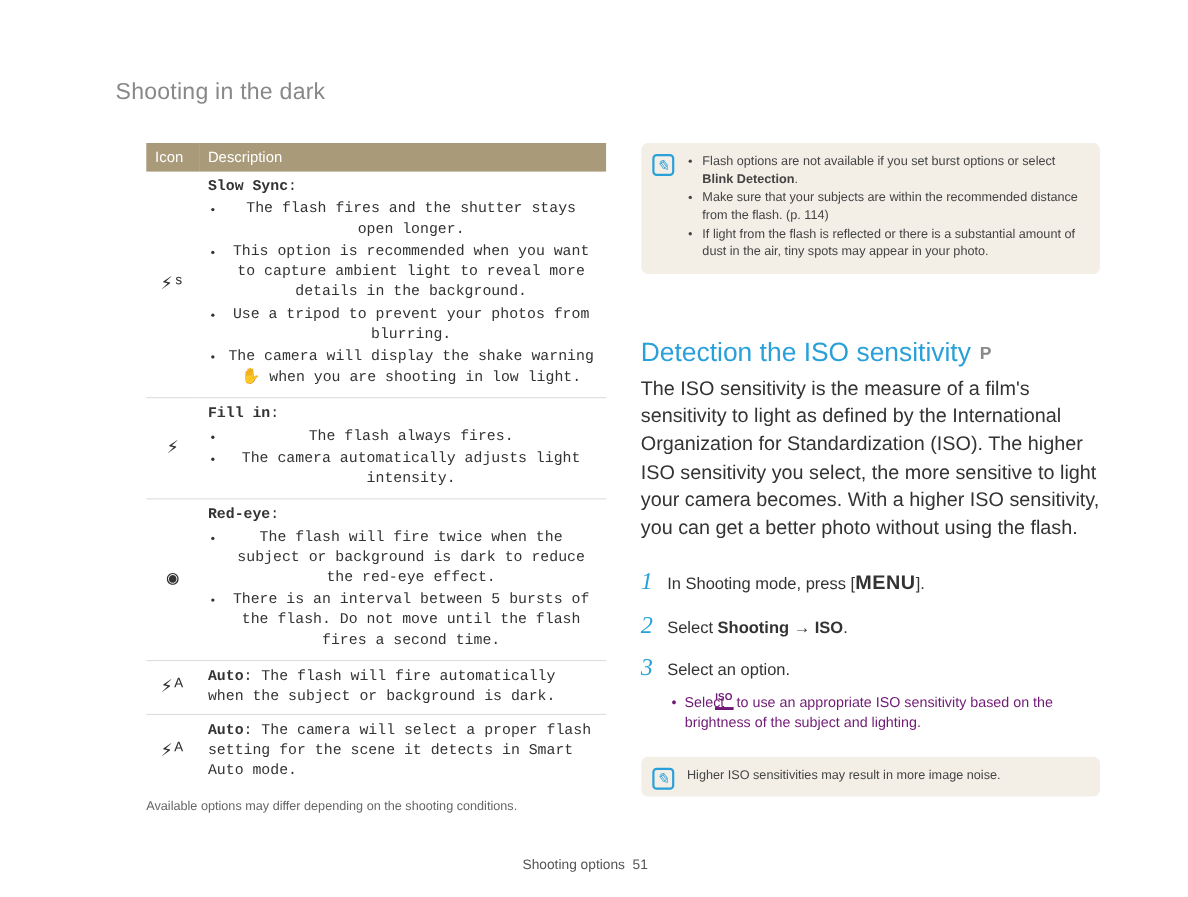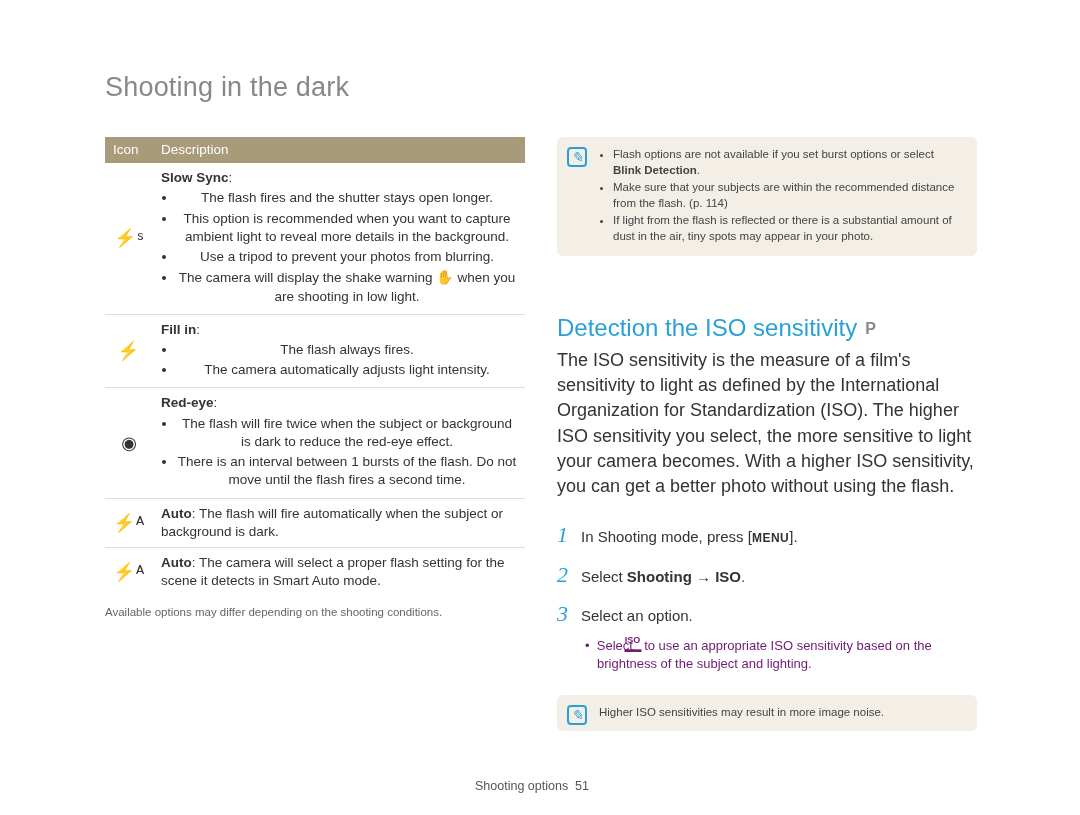--- a/index.html
+++ b/index.html
@@ -6,42 +6,43 @@
   body {
     width: 1080px;
     height: 815px;
     background: #fff;
     font-family: Arial, Helvetica, sans-serif;
     color: #333;
     position: relative;
     padding: 72px 80px 0 105px;
   }
   .page-title {
-    font-size: 27px;
+    font-size: 21px;
     font-weight: 300;
     color: #888;
     letter-spacing: 0.2px;
     margin-bottom: 34px;
   }
   .columns {
     display: flex;
     gap: 32px;
+    margin-left: 28px;
   }
   .col { width: 420px; }
   
   .tbl { width: 100%; border-collapse: collapse; font-size: 13.5px; line-height: 1.35; }
   .tbl th {
     background: #a99a79;
     color: #fff;
     font-weight: 400;
     text-align: left;
     padding: 4px 8px;
   }
   .tbl th.icon-col { width: 48px; }
-  .tbl td { border-bottom: 1px solid #ddd; padding: 6px 8px; vertical-align: top; }
+  .tbl td { border-bottom: 1px solid #ddd; padding: 6px 8px; vertical-align: top; font-family: Liberation Mono, monospace; }
   .tbl tr:last-child td { border-bottom: none; }
   .tbl td.icon-cell { text-align: center; vertical-align: middle; font-size: 18px; }
   .tbl .title { font-weight: bold; }
   .tbl ul { list-style: disc; padding-left: 16px; margin-top: 2px; }
   .tbl ul li { margin-bottom: 2px; text-align: center; }
   .footnote { font-size: 11.5px; color: #666; margin-top: 10px; }
   
   .note {
     background: #f3efe7;
     border-radius: 6px;
@@ -101,21 +102,21 @@
   .steps .sub {
     font-size: 13px;
     line-height: 1.4;
     padding-left: 40px;
     text-indent: -12px;
     color: #701a75;
     margin-top: 2px;
   }
   .menu-btn {
     font-weight: bold;
-    font-size: 12px;
+    font-size: 18px;
     letter-spacing: 0.5px;
   }
   .iso-icon {
     display: inline-block;
     font-size: 9px;
     font-weight: bold;
     line-height: 1;
     text-align: center;
     vertical-align: -2px;
   }
@@ -170,21 +171,21 @@
           </ul>
         </td>
       </tr>
 
       <tr>
         <td class="icon-cell">◉</td>
         <td>
           <span class="title">Red-eye</span>:
           <ul>
             <li>The flash will fire twice when the subject or background is dark to reduce the red-eye effect.</li>
-            <li>There is an interval between 1 bursts of the flash. Do not move until the flash fires a second time.</li>
+            <li>There is an interval between 5 bursts of the flash. Do not move until the flash fires a second time.</li>
           </ul>
         </td>
       </tr>
 
       <tr>
         <td class="icon-cell">⚡ᴬ</td>
         <td><span class="title">Auto</span><span>: The flash will fire automatically when the subject or background is dark.</span></td>
       </tr>
 
       <tr>

